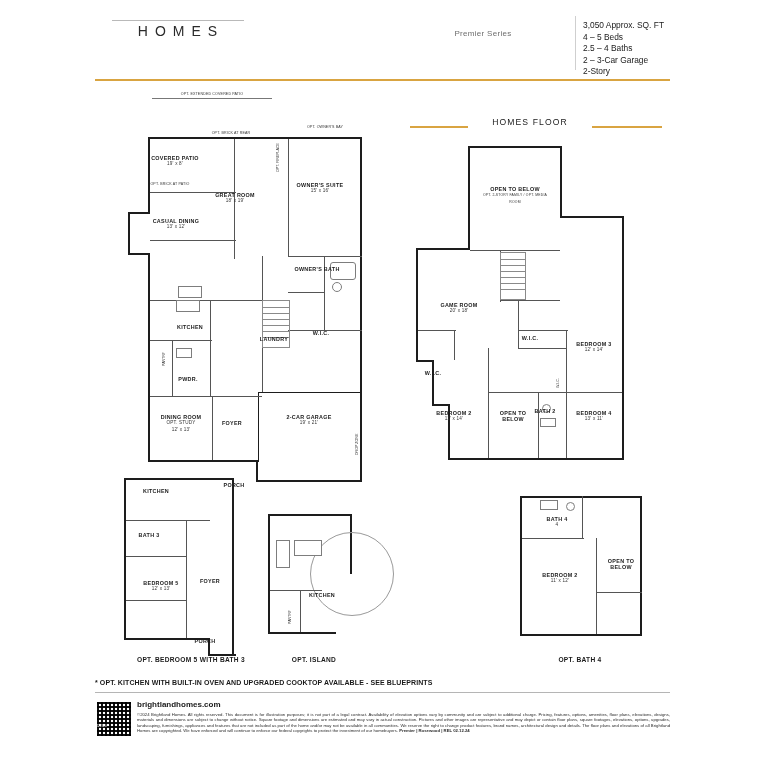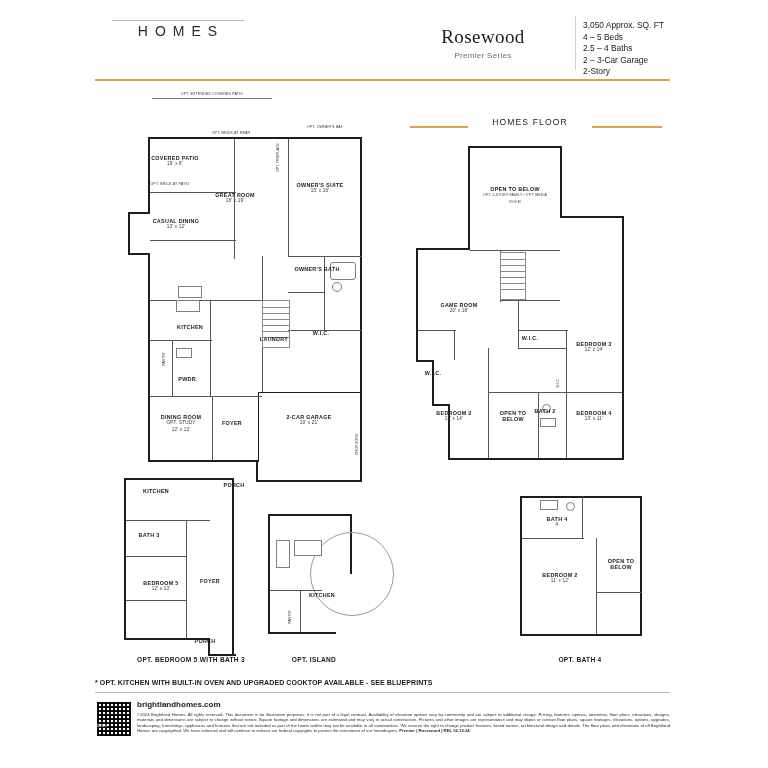--- a/index.html
+++ b/index.html
@@ -118,21 +118,20 @@
 
 <div class="page">
 
   <div class="header">
     <div class="logo">
       <div class="rule"></div>
       <div class="sub">HOMES</div>
     </div>
 
     <div class="title-block">
-      <div class="plan">Rosewood</div>
       <div class="series">Premier Series</div>
     </div>
 
     <div class="vline"></div>
 
     <div class="specs">
       <div>3,050 Approx. SQ. FT</div>
       <div>4 – 5 Beds</div>
       <div>2.5 – 4 Baths</div>
       <div>2 – 3-Car Garage</div>

